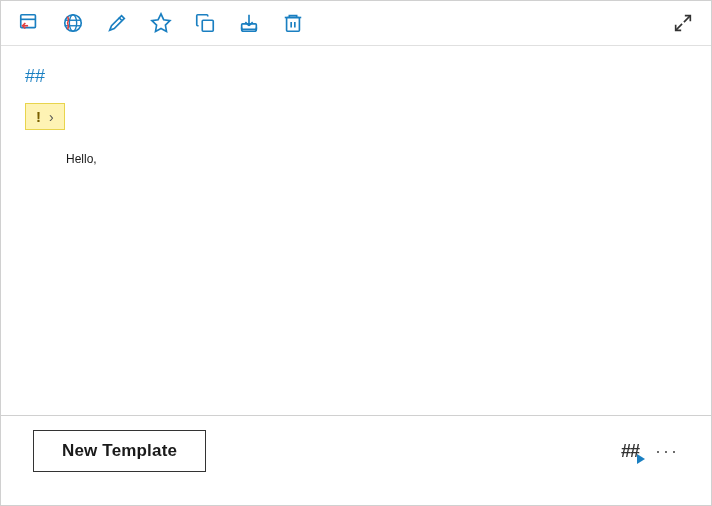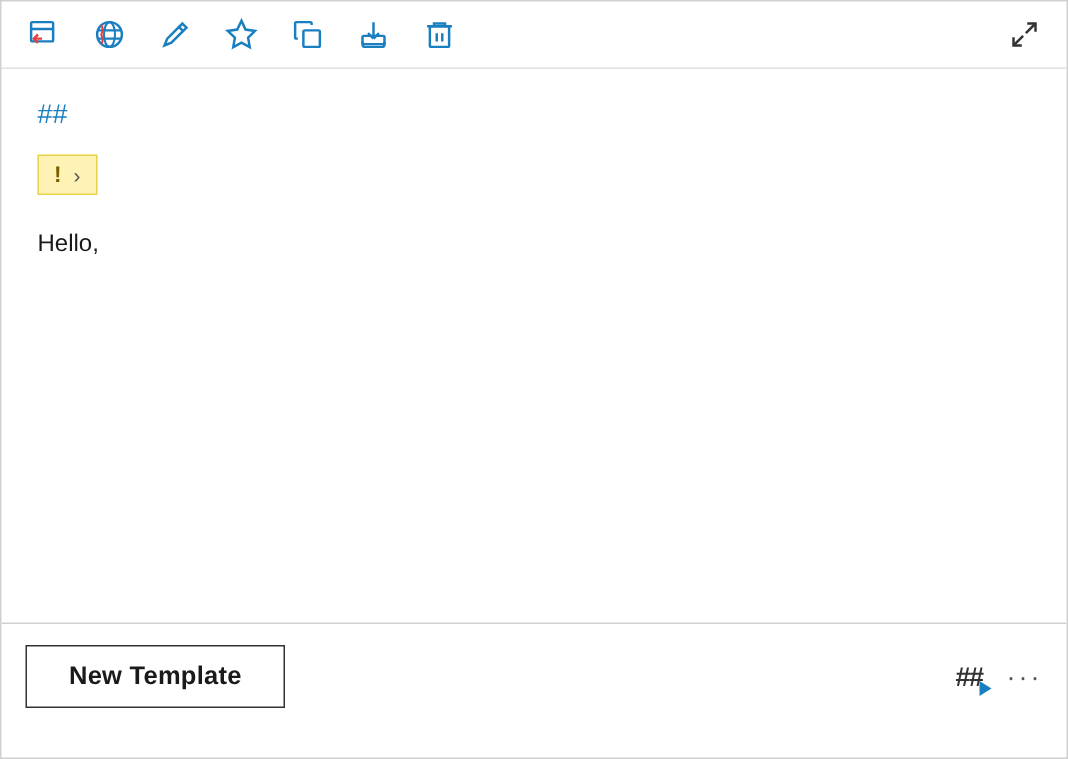--- a/index.html
+++ b/index.html
@@ -87,39 +87,40 @@
       font-size: 15px;
       font-weight: bold;
     }
 
     .warning-arrow {
       color: #555;
       font-size: 14px;
     }
 
     .body-text {
-      font-size: 16px;
+      font-size: 12px;
       color: #1a1a1a;
       line-height: 1.6;
+      margin-left: 41px;
     }
 
     .body-text p {
       margin-bottom: 20px;
     }
 
     .divider {
       border: none;
       border-top: 1px solid #d0d0d0;
       margin: 0 0 0 0;
     }
 
     .footer {
       display: flex;
       align-items: center;
-      padding: 14px 16px;
+      padding: 14px 32px;
       justify-content: space-between;
     }
 
     .new-template-btn {
       border: 1.5px solid #333;
       background: #fff;
       padding: 10px 28px;
       font-size: 17px;
       font-weight: 600;
       color: #1a1a1a;

